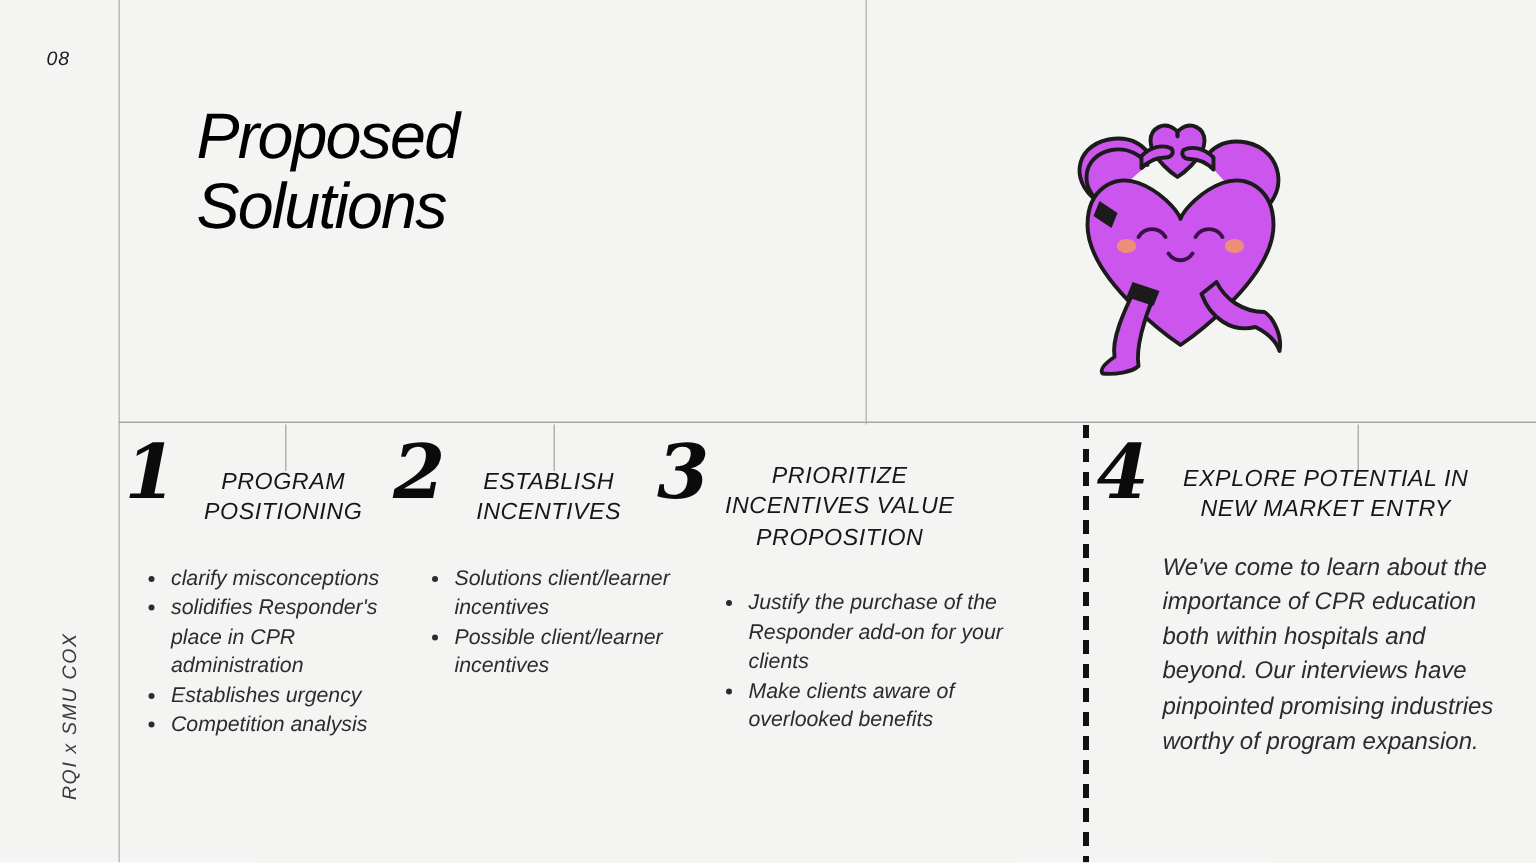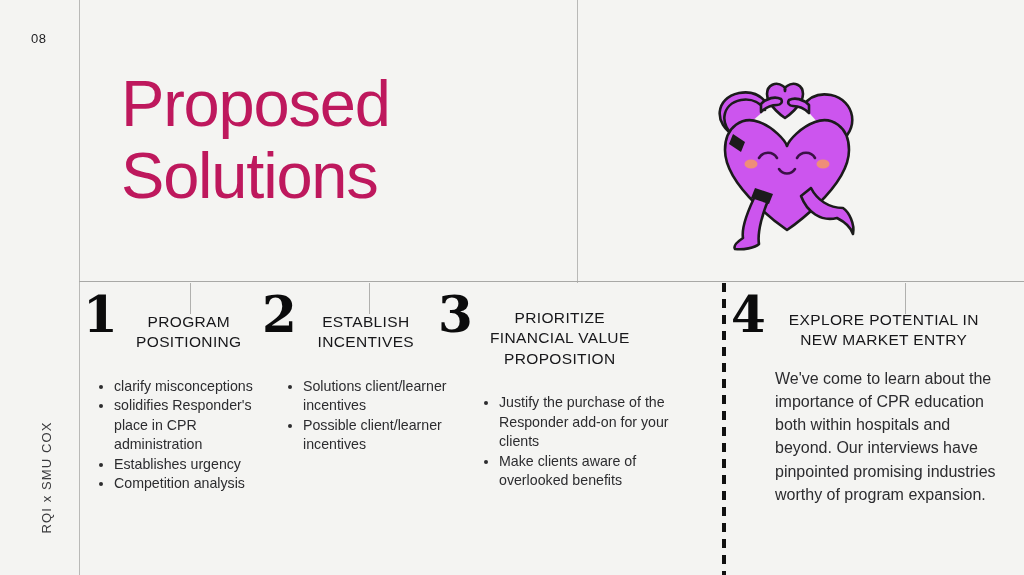--- a/index.html
+++ b/index.html
@@ -9,20 +9,21 @@
   }
   body {
     font-family: "Liberation Sans", sans-serif;
   }
   #slide {
     position: relative;
     width: 1024px;
     height: 575px;
     background: #f4f4f2;
     overflow: hidden;
+    font-style: italic;
   }
 
   
   .vrule-sidebar {
     position: absolute;
     left: 79px; top: 0;
     width: 1px; height: 575px;
     background: #b9b9b7;
   }
   .vrule-mid {
@@ -77,26 +78,26 @@
     font-size: 13px;
     letter-spacing: 1.1px;
     color: #3a3a3d;
     text-align: center;
     white-space: nowrap;
   }
 
   
   .slide-title {
     position: absolute;
-    left: 121px; top: 68px;
-    font-size: 65px;
+    left: 131px; top: 68px;
+    font-size: 43px;
     line-height: 1.1;
     font-weight: 400;
     letter-spacing: -1.2px;
-    color: #be185d;
+    color: #000000;
   }
   .slide-title span { display: block; }
 
   
   .mascot {
     position: absolute;
     left: 697px; top: 72px;
     width: 180px; height: 180px;
   }
 
@@ -247,21 +248,21 @@
     </div>
     <ul class="bullets">
       <li>Solutions client/learner incentives</li>
       <li>Possible client/learner incentives</li>
     </ul>
   </div>
 
   <div class="col" id="col3">
     <div class="col-head">
       <div class="num">3</div>
-      <div class="head-text">PRIORITIZE FINANCIAL VALUE PROPOSITION</div>
+      <div class="head-text">PRIORITIZE INCENTIVES VALUE PROPOSITION</div>
     </div>
     <ul class="bullets">
       <li>Justify the purchase of the Responder add-on for your clients</li>
       <li>Make clients aware of overlooked benefits</li>
     </ul>
   </div>
 
   <div class="col" id="col4">
     <div class="col-head">
       <div class="num">4</div>

